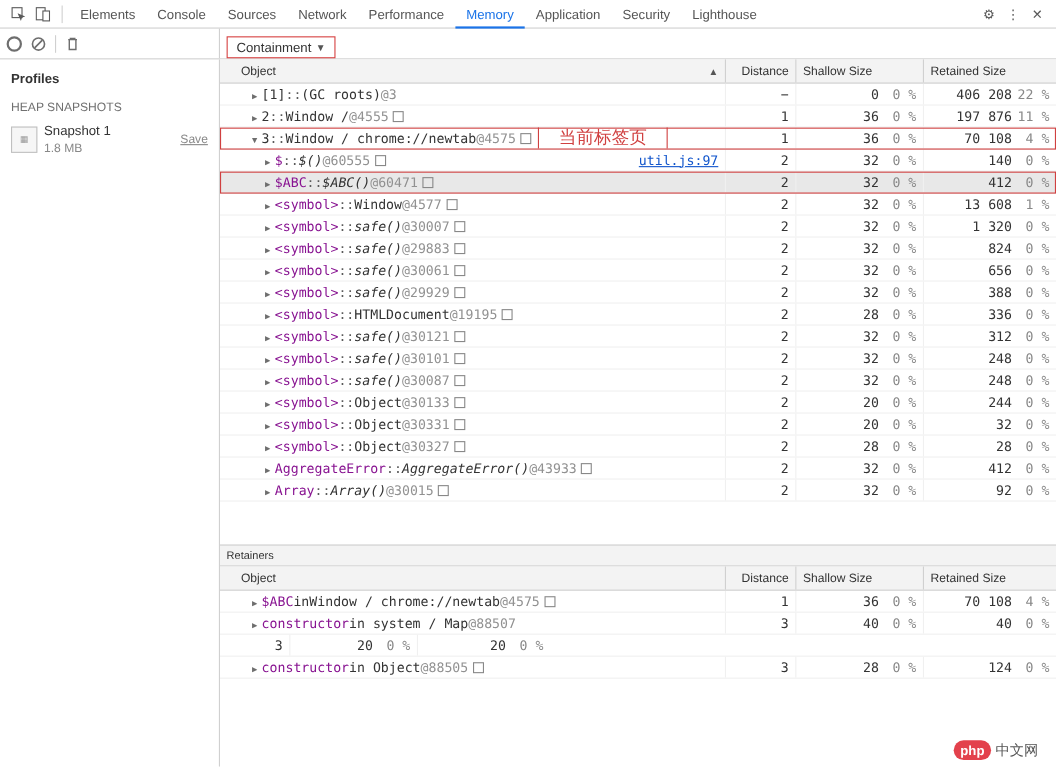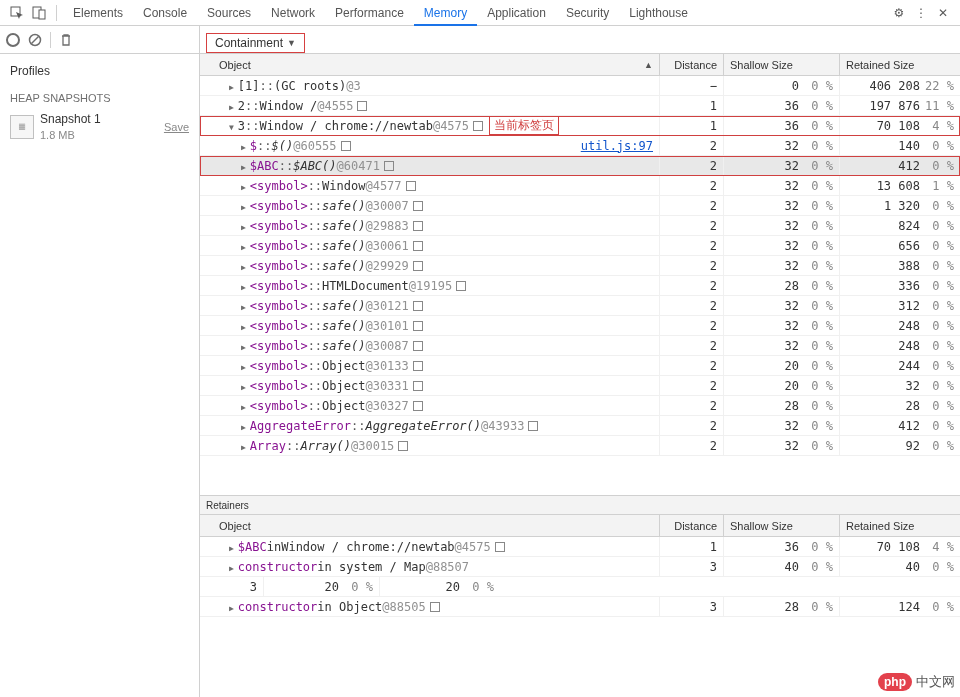--- a/index.html
+++ b/index.html
@@ -13,21 +13,21 @@
 .toolbar2 { display: flex; align-items: flex-end; height: 28px; border-bottom: 1px solid #d0d0d0; }
 .toolbar2 .left { width: 200px; display: flex; align-items: center; padding: 0 6px; gap: 8px; height: 100%; border-right: 1px solid #d0d0d0; }
 .toolbar2 .left .circ { width: 14px; height: 14px; border: 2px solid #6e6e6e; border-radius: 50%; cursor: pointer; }
 .toolbar2 .left .ban { width: 14px; height: 14px; color: #6e6e6e; cursor: pointer; }
 .toolbar2 .left .trash { width: 14px; height: 14px; color: #6e6e6e; cursor: pointer; }
 .toolbar2 .left .vsep { width: 1px; height: 16px; background: #d0d0d0; }
 .toolbar2 .dropdown { margin-left: 6px; border: 1px solid #d64040; padding: 2px 8px; display: flex; align-items: center; gap: 4px; cursor: pointer; }
 .toolbar2 .dropdown .tri { font-size: 9px; color: #555; }
 .main { display: flex; height: calc(100% - 54px); }
 .sidebar { width: 200px; border-right: 1px solid #d0d0d0; padding: 6px 0; }
-.sidebar .hdr { padding: 4px 10px; color: #333; }
+.sidebar .hdr { padding: 4px 10px; color: #333; font-weight: bold; }
 .sidebar .section { padding: 4px 10px; color: #707070; font-size: 11px; margin-top: 6px; }
 .sidebar .snap { display: flex; align-items: center; padding: 4px 10px; gap: 6px; cursor: pointer; }
 .sidebar .snap .thumb { width: 24px; height: 24px; border: 1px solid #c0c0c0; background: #f6f6f6; display: flex; align-items: center; justify-content: center; font-size: 8px; color: #999; }
 .sidebar .snap .meta { flex: 1; line-height: 1.3; }
 .sidebar .snap .meta .sub { color: #888; font-size: 11px; }
 .sidebar .snap .save { color: #888; text-decoration: underline; font-size: 11px; }
 .content { flex: 1; display: flex; flex-direction: column; min-width: 0; }
 .grid-hdr { display: flex; height: 22px; border-bottom: 1px solid #d0d0d0; background: #f3f3f3; font-size: 11px; color: #333; }
 .grid-hdr > div { border-right: 1px solid #d0d0d0; padding: 0 6px; display: flex; align-items: center; }
 .grid-hdr > div:last-child { border-right: none; }
@@ -47,26 +47,26 @@
 .tri-r::before { content: "▶"; font-size: 8px; color: #6e6e6e; margin-right: 4px; }
 .tri-d::before { content: "▼"; font-size: 8px; color: #6e6e6e; margin-right: 4px; }
 .indent1 { padding-left: 16px !important; }
 .indent2 { padding-left: 28px !important; }
 .purple { color: #881391; }
 .italic { font-style: italic; }
 .gray { color: #919191; }
 .graydark { color: #5a5a5a; }
 .link { color: #1155cc; text-decoration: underline; cursor: pointer; margin-left: auto; }
 .sq { display: inline-block; width: 10px; height: 10px; border: 1px solid #888; margin-left: 4px; vertical-align: middle; }
-.annot { color: #d04040; border: 1px solid #d04040; padding: 0 4px; margin-left: 6px; font-family: "Segoe UI"; font-size: 12px; }
+.annot { color: #d04040; border: 1px solid #d04040; padding: 0 18px; margin-left: 6px; font-family: "Segoe UI"; font-size: 16px; }
 .row.hl-red { outline: 1px solid #d04040; outline-offset: -1px; }
 .row.hl-red2 { outline: 1px solid #d04040; outline-offset: -1px; background: #e8e8e8; }
 .retainers-hdr { height: 20px; border-top: 1px solid #d0d0d0; border-bottom: 1px solid #d0d0d0; background: #f3f3f3; padding: 0 6px; display: flex; align-items: center; font-size: 10px; }
 .sort-arr { margin-left: auto; font-size: 9px; color: #555; }
-.watermark { position: absolute; right: 5px; bottom: 6px; display: flex; align-items: center; gap: 4px; font-size: 13px; color: #555; }
+.watermark { position: absolute; right: 16px; bottom: 6px; display: flex; align-items: center; gap: 4px; font-size: 13px; color: #555; }
 .watermark .badge { background: #e3414c; color: #fff; font-weight: bold; padding: 2px 6px; border-radius: 10px; font-size: 12px; }
 </style>
 </head>
 <body>
 
 <div class="topbar">
   <span class="ico">
       <svg width="14" height="14" viewBox="0 0 14 14">
         <rect x="1" y="1" width="9" height="9" fill="none" stroke="#5a5a5a"></rect>
         <path d="M6 6 L13 9 L10 10 L9 13 Z" fill="#5a5a5a"></path>

